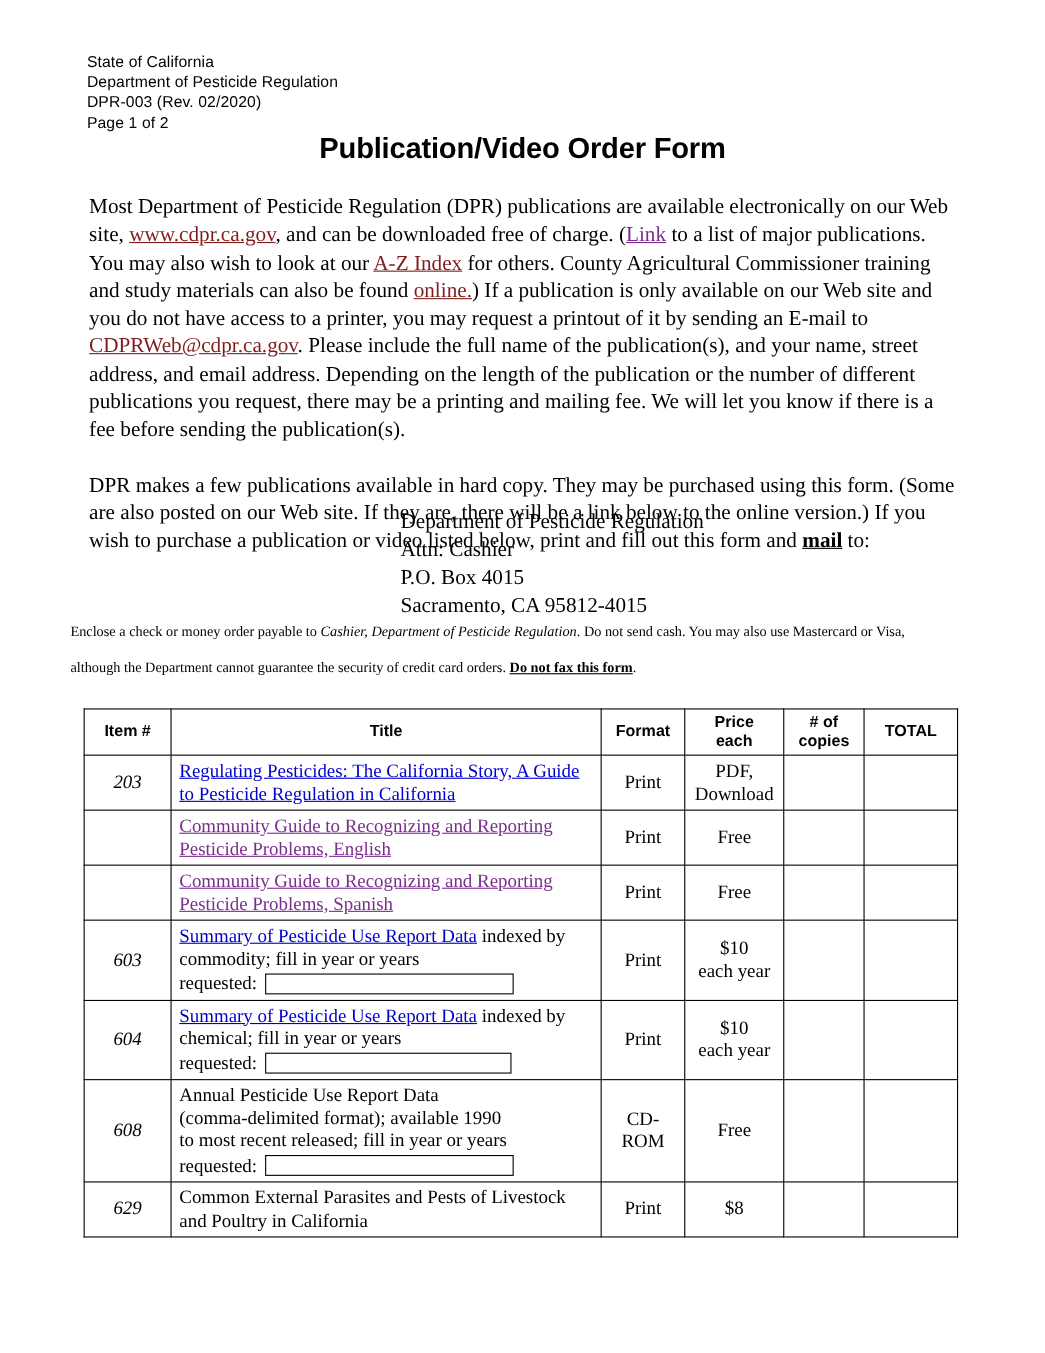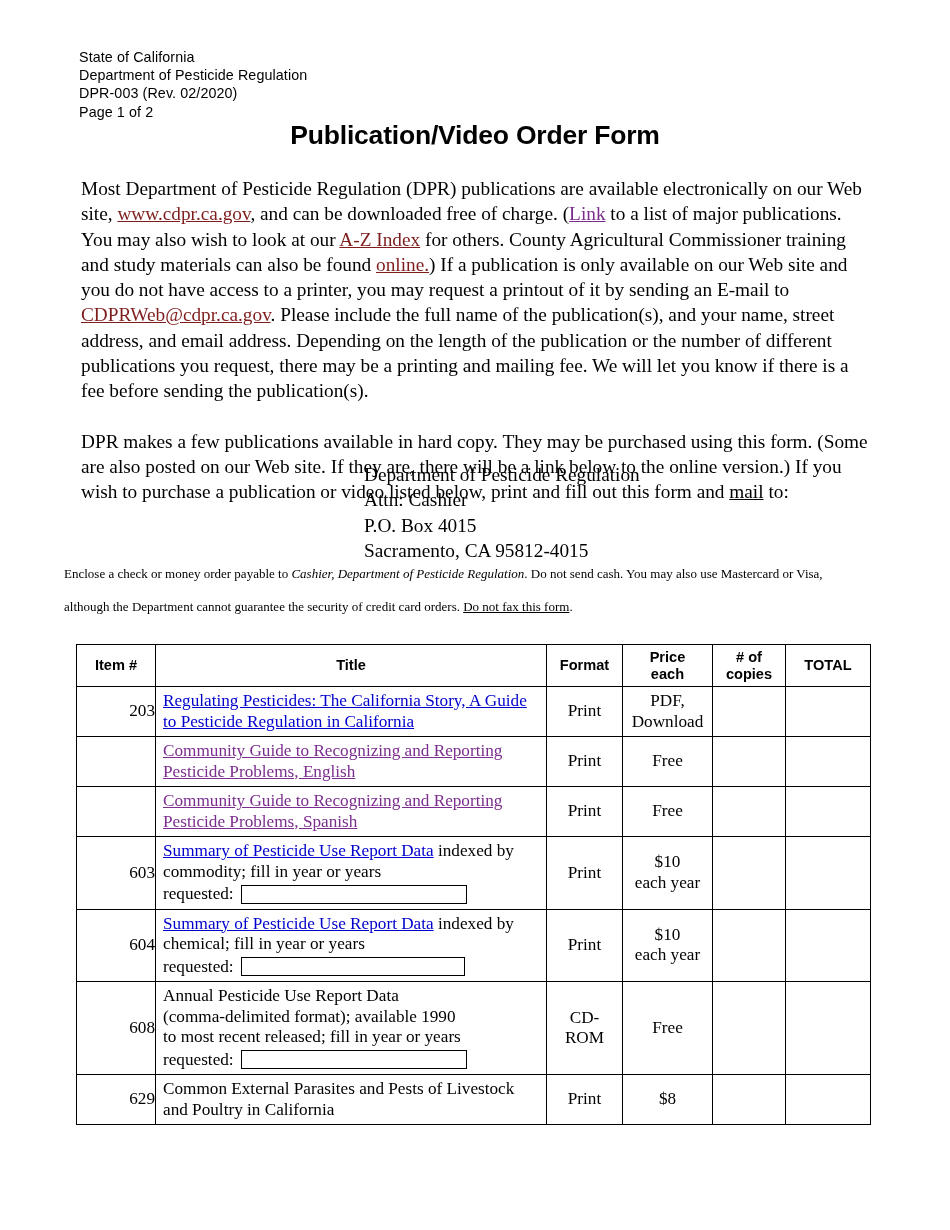--- a/index.html
+++ b/index.html
@@ -64,21 +64,21 @@
   p.para.gap { margin-top: 25px; }
 
   a.lnk {
     color: #7f1d1d;
     text-decoration: underline;
   }
   a.lnk.visited {
     color: #7b2d8e;
     text-decoration: underline;
   }
-  .bu { font-weight: normal; text-decoration: underline; margin-top: 35px; }
+  .bu { font-weight: bold; text-decoration: underline; margin-top: 35px; }
   .it { font-style: italic; }
 
   
   .address-block {
     position: absolute;
     left: 364px;
     top: 462px;
     font-size: 19.3px;
     line-height: 25.3px;
   }
@@ -122,21 +122,21 @@
     font-size: 17.2px;
     line-height: 20.5px;
   }
   .col-item   { width: 79px;  text-align: center; }
   .col-title  { width: 391px; text-align: left; }
   .col-format { width: 76px;  text-align: center; }
   .col-price  { width: 90px;  text-align: center; }
   .col-copies { width: 73px; }
   .col-total  { width: 85px; }
 
-  td.cell-item   { text-align: right; }
+  td.cell-item   { text-align: center; font-style: italic; }
   td.cell-title  { text-align: left; padding: 4px 6px 4px 7px; }
   td.cell-format { text-align: center; }
   td.cell-price  { text-align: center; }
 
   .title-link {
     color: #0000cc;
     text-decoration: underline;
   }
   .title-link.visited {
     color: #7b2d8e;

